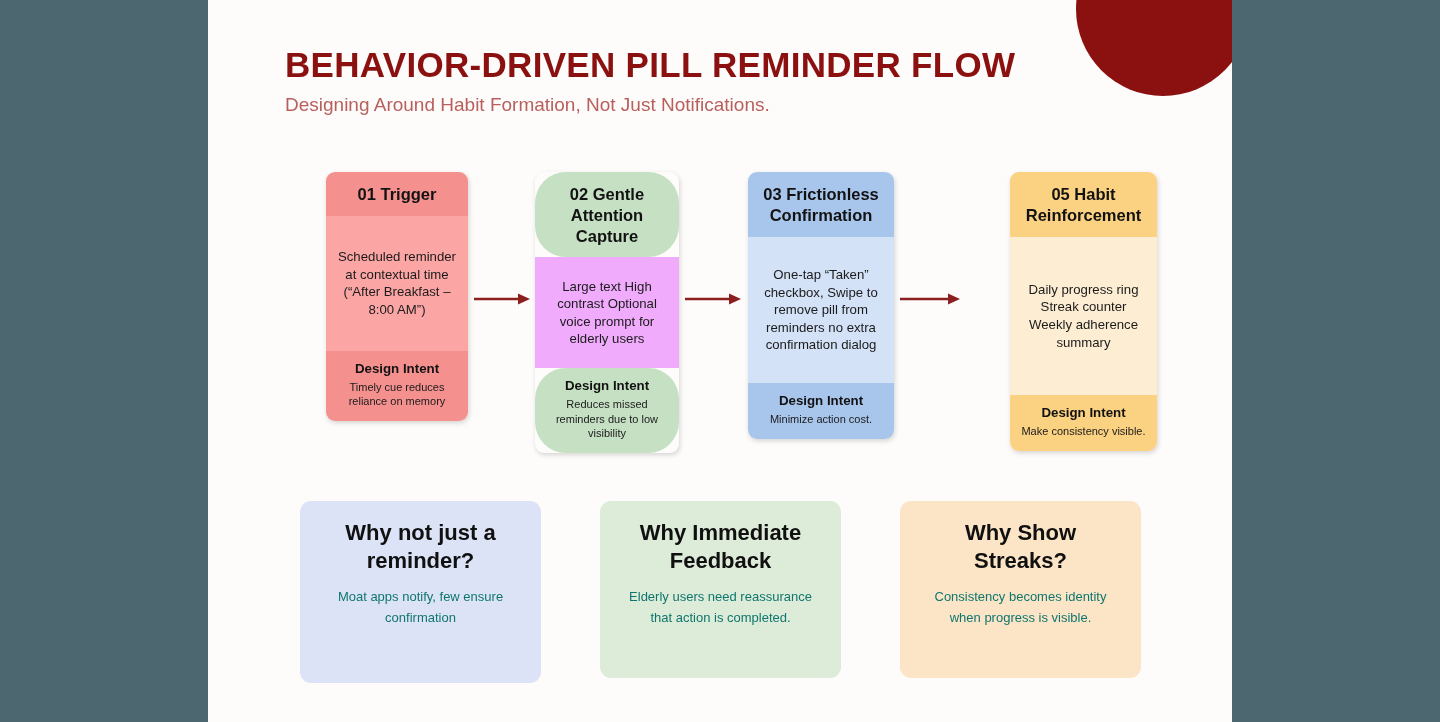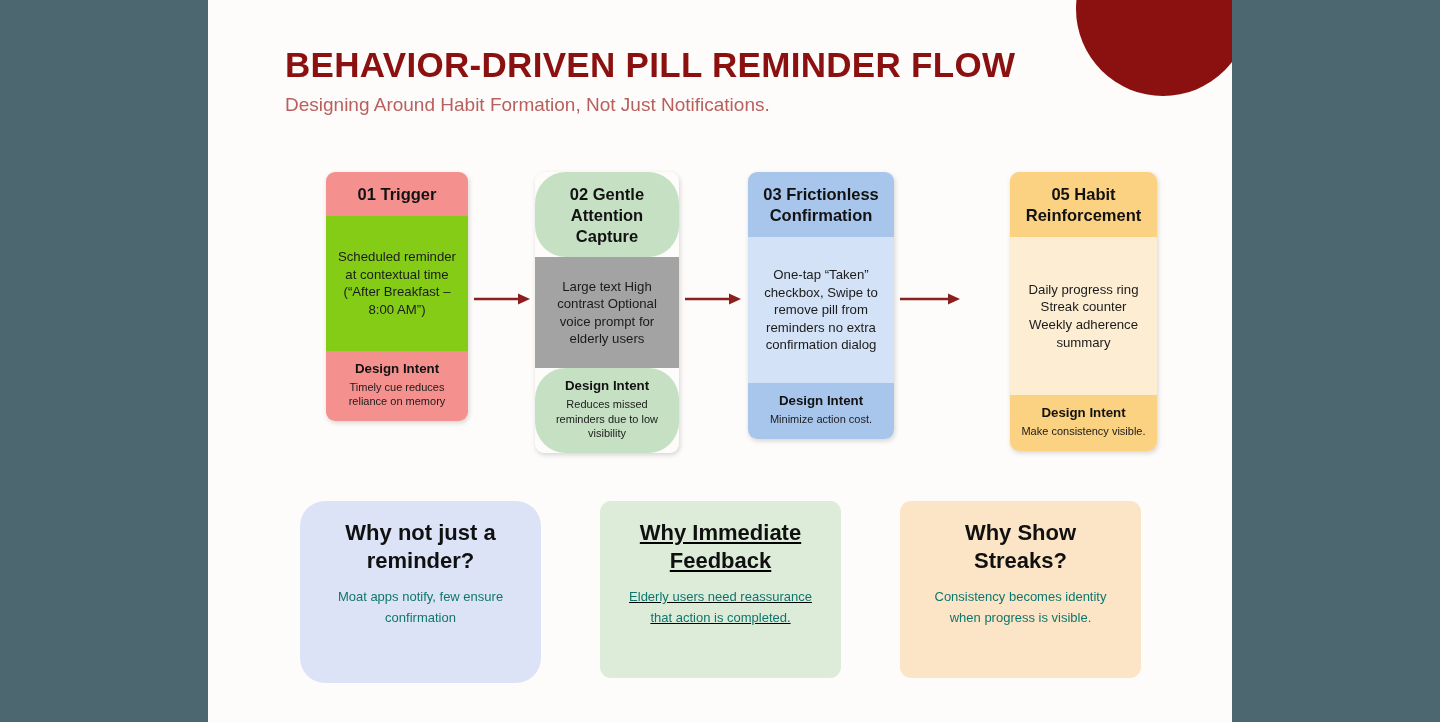--- a/index.html
+++ b/index.html
@@ -108,26 +108,26 @@
   .foot-text {
     font-size: 11px;
     color: #1b1b1b;
     line-height: 1.33;
     margin-top: 2px;
   }
 
   
   .c1 { left: 118px; width: 142px; height: 249px; }
   .c1 .card-head, .c1 .card-foot { background: #f4918f; }
-  .c1 .card-body { background: #84cc16; }
+  .c1 .card-body { background: #fca5a5; }
 
   
   .c2 { left: 327px; width: 144px; height: 281px; }
   .c2 .card-head, .c2 .card-foot { background: #c6e0c4; border-radius: 31px; }
-  .c2 .card-body { background: #a3a3a3; }
+  .c2 .card-body { background: #f0abfc; }
 
   
   .c3 { left: 540px; width: 146px; height: 267px; }
   .c3 .card-head, .c3 .card-foot { background: #a8c5ec; }
   .c3 .card-body { background: #d3e2f7; }
 
   
   .c4 { left: 802px; width: 147px; height: 279px; }
   .c4 .card-head, .c4 .card-foot { background: #fbd182; }
   .c4 .card-body { background: #fdedd3; }
@@ -165,22 +165,22 @@
     line-height: 1.28;
     margin: 0;
   }
   .why-text {
     font-size: 13px;
     font-weight: 400;
     color: #0f766e;
     line-height: 1.6;
     margin: 12px 0 0 0;
   }
-  .w1 { left: 92px;  width: 241px; height: 182px; background: #dce3f7; border-radius: 25px; }
-  .w2 { left: 392px; width: 241px; height: 177px; background: #ddebd9; text-decoration: underline; }
+  .w1 { left: 92px;  width: 241px; height: 182px; background: #dce3f7; }
+  .w2 { left: 392px; width: 241px; height: 177px; background: #ddebd9; }
   .w3 { left: 692px; width: 241px; height: 177px; background: #fbe5c6; }
 </style>
 </head>
 <body>
 
 <div class="canvas">
 
   <div class="deco-circle"></div>
 
   <div class="header">

